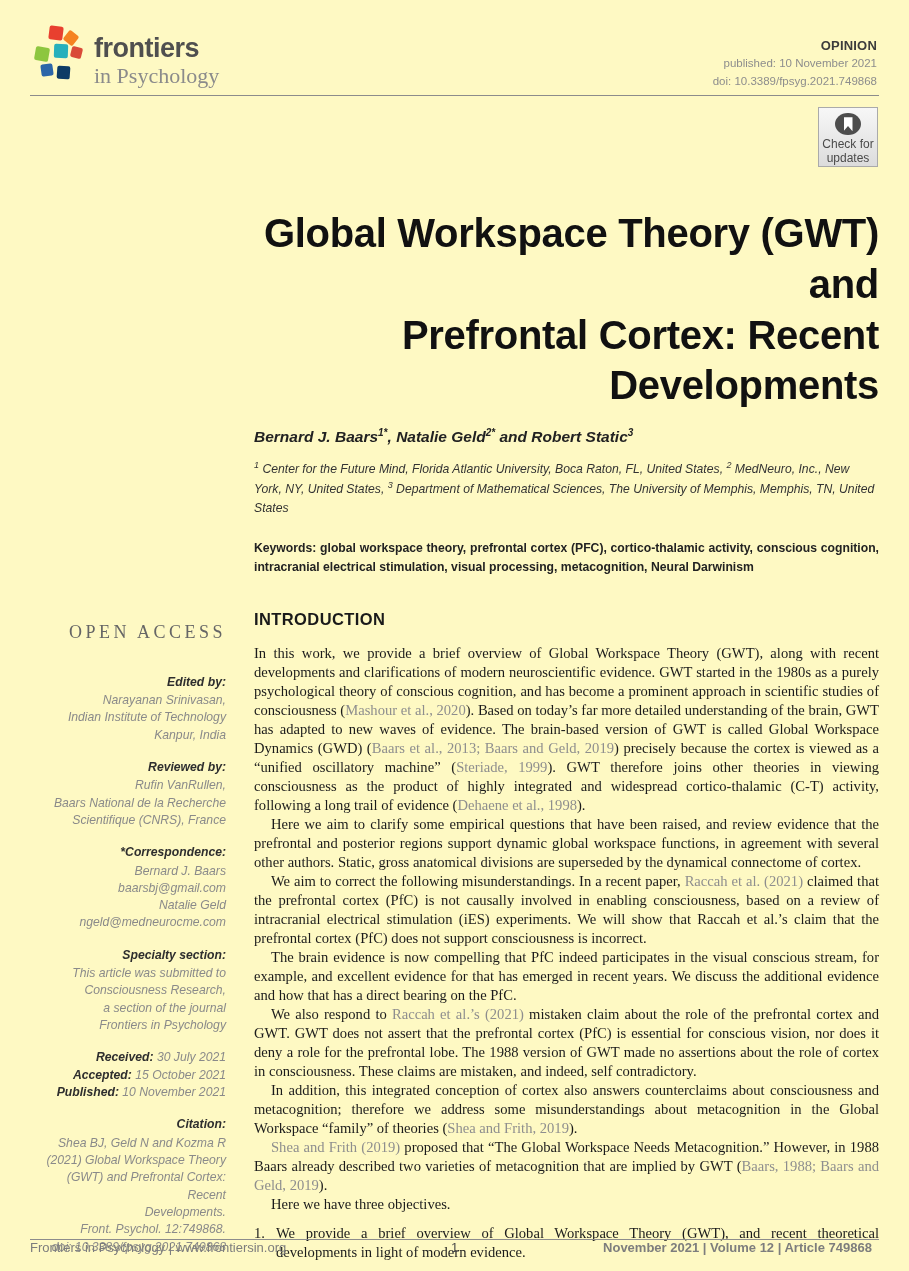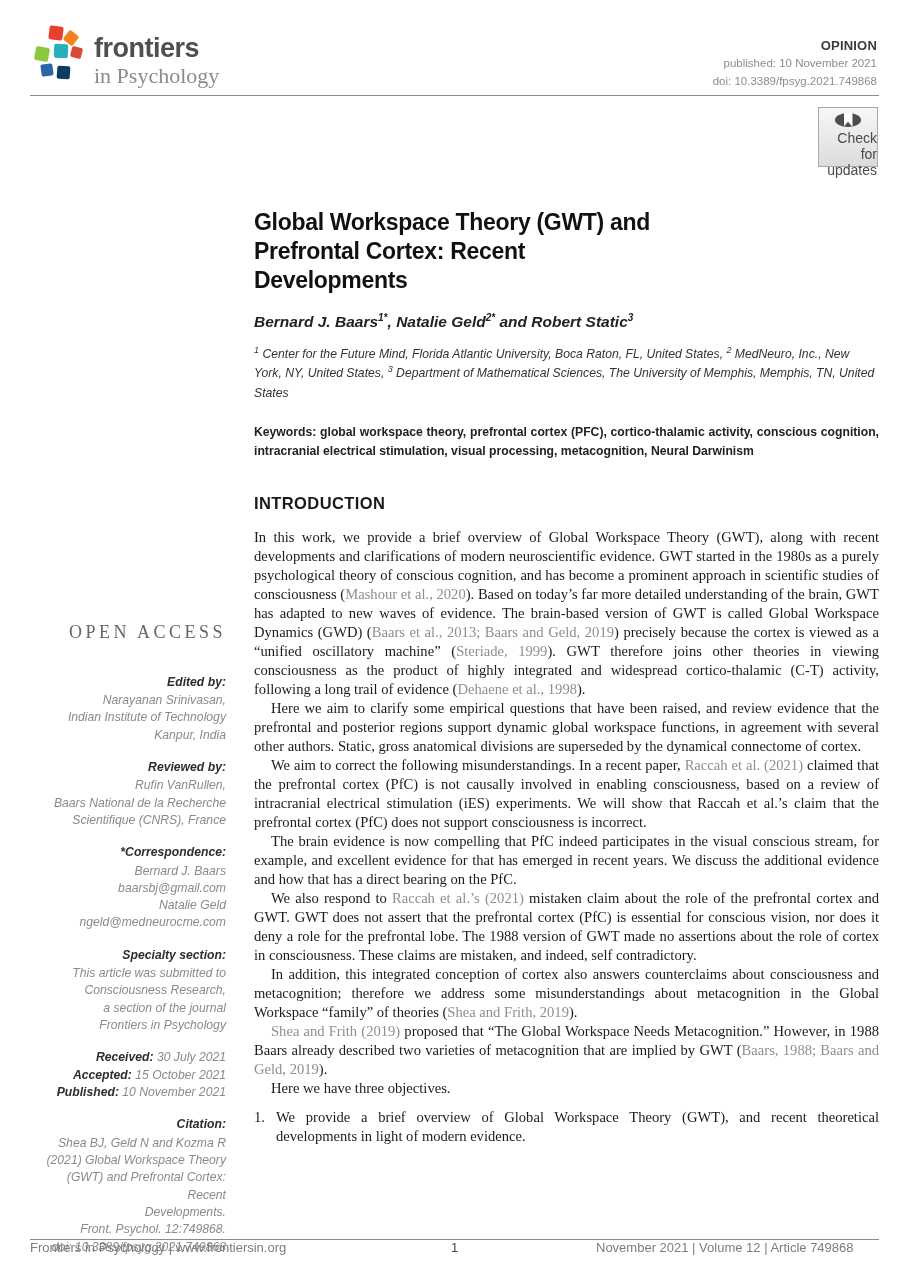--- a/index.html
+++ b/index.html
@@ -1,19 +1,19 @@
 <!DOCTYPE html>
 <html><head>
 <meta charset="utf-8">
 <style>
   * { margin:0; padding:0; box-sizing:border-box; }
   html,body { background:#e8e8e8; }
   .page {
     position:relative; width:909px; height:1271px; margin:0 auto;
-    background:#ffffff; overflow:hidden;
+    background:#fef9c3; overflow:hidden;
     font-family:"Liberation Sans", sans-serif; color:#1b1b1b;
   }
   
   .hdr { display:flex; justify-content:space-between; align-items:flex-start;
          padding:26px 32px 0 30px; height:95px; }
   .logo-wrap { display:flex; align-items:flex-start; gap:8px; cursor:pointer; }
   .logo-mark { position:relative; width:56px; height:56px; flex:0 0 auto; }
   .cube { position:absolute; border-radius:2px; }
   .logo-text { line-height:1; padding-top:9px; }
   .logo-l1 { font-size:27px; font-weight:bold; color:#4f4f4f; letter-spacing:-0.5px; }
@@ -24,34 +24,34 @@
   .hdr-rule { margin:0 30px; border-bottom:1.2px solid #8c8c8c; }
   
   .badge { position:absolute; top:107px; right:31px; width:60px; height:60px;
            border:1px solid #aaaaaa; background:linear-gradient(#f7f7f7,#dcdcdc);
            display:flex; flex-direction:column; align-items:center; padding-top:5px;
            cursor:pointer; }
   .badge-circle { width:26px; height:26px; border-radius:50%; background:#4d4d4d;
                   display:flex; align-items:center; justify-content:center; }
   .badge-bookmark { width:9px; height:14px; background:#ffffff;
                     clip-path:polygon(0 0,100% 0,100% 100%,50% 62%,0 100%); }
-  .badge-txt { font-size:14px; color:#4a4a4a; line-height:1.15; text-align:right; margin-top:3px; }
+  .badge-txt { font-size:12px; color:#4a4a4a; line-height:1.15; text-align:center; margin-top:3px; }
   
   .main { display:flex; padding:0 30px; }
   .sidebar { width:196px; flex:0 0 auto; padding-top:524px; text-align:right;
              font-style:italic; font-size:12.2px; color:#8a8a8a; line-height:1.42; }
   .open-access { font-style:normal; font-family:Liberation Serif, serif;
                  font-size:18px; letter-spacing:3.5px; color:#666666; margin-bottom:28px; }
   .sb-block { margin-bottom:15px; }
   .sb-label { font-weight:bold; color:#2e2e2e; margin-bottom:1px; }
   .seg-b { font-weight:bold; color:#2e2e2e; }
   .article { flex:1; padding-top:112px; padding-left:28px; }
   
-  .title { font-size:23px; font-weight:bold; color:#111111; line-height:1.27;
-           letter-spacing:-0.3px; }
+  .title { font-size:40px; font-weight:bold; color:#111111; line-height:1.27;
+           letter-spacing:-0.3px;text-align:right; }
   .authors { margin-top:17px; font-size:15.5px; font-weight:bold; font-style:italic; color:#222; }
   .authors sup { font-size:10px; font-weight:bold; }
   .affil { margin-top:14px; font-size:12.2px; font-style:italic; color:#333333; line-height:1.6; }
   .affil sup { font-size:9px; }
   .keywords { margin-top:20px; font-size:12.2px; font-weight:bold; color:#222222;
               line-height:1.55; text-align:justify; }
   .sec-h { margin-top:33px; font-size:16.5px; font-weight:bold; color:#1a1a1a;
            letter-spacing:0.4px; }
   
   .body-copy { margin-top:15px; font-family:"Liberation Serif", serif;
@@ -61,21 +61,21 @@
   .cite { color:#8e8e8e; cursor:pointer; }
   .list-item { position:relative; margin-top:10px; padding-left:22px; }
   .list-item .num { position:absolute; left:0; top:0; }
   
   .footer { position:absolute; left:30px; right:30px; bottom:16px;
             border-top:1px solid #8c8c8c; padding-top:0;
             display:flex; align-items:baseline;
             font-size:13px; color:#7d7d7d; }
   .footer > div { flex:1; }
   .f-center { text-align:center; color:#4a4a4a; }
-  .f-right { text-align:left; }
+  .f-right { text-align:center;font-weight:bold; }
   sup { line-height:0; }
 </style>
 </head>
 <body>
 
 <div class="page">
 
   <div class="hdr">
     <div class="logo-wrap">
       <div class="logo-mark">

